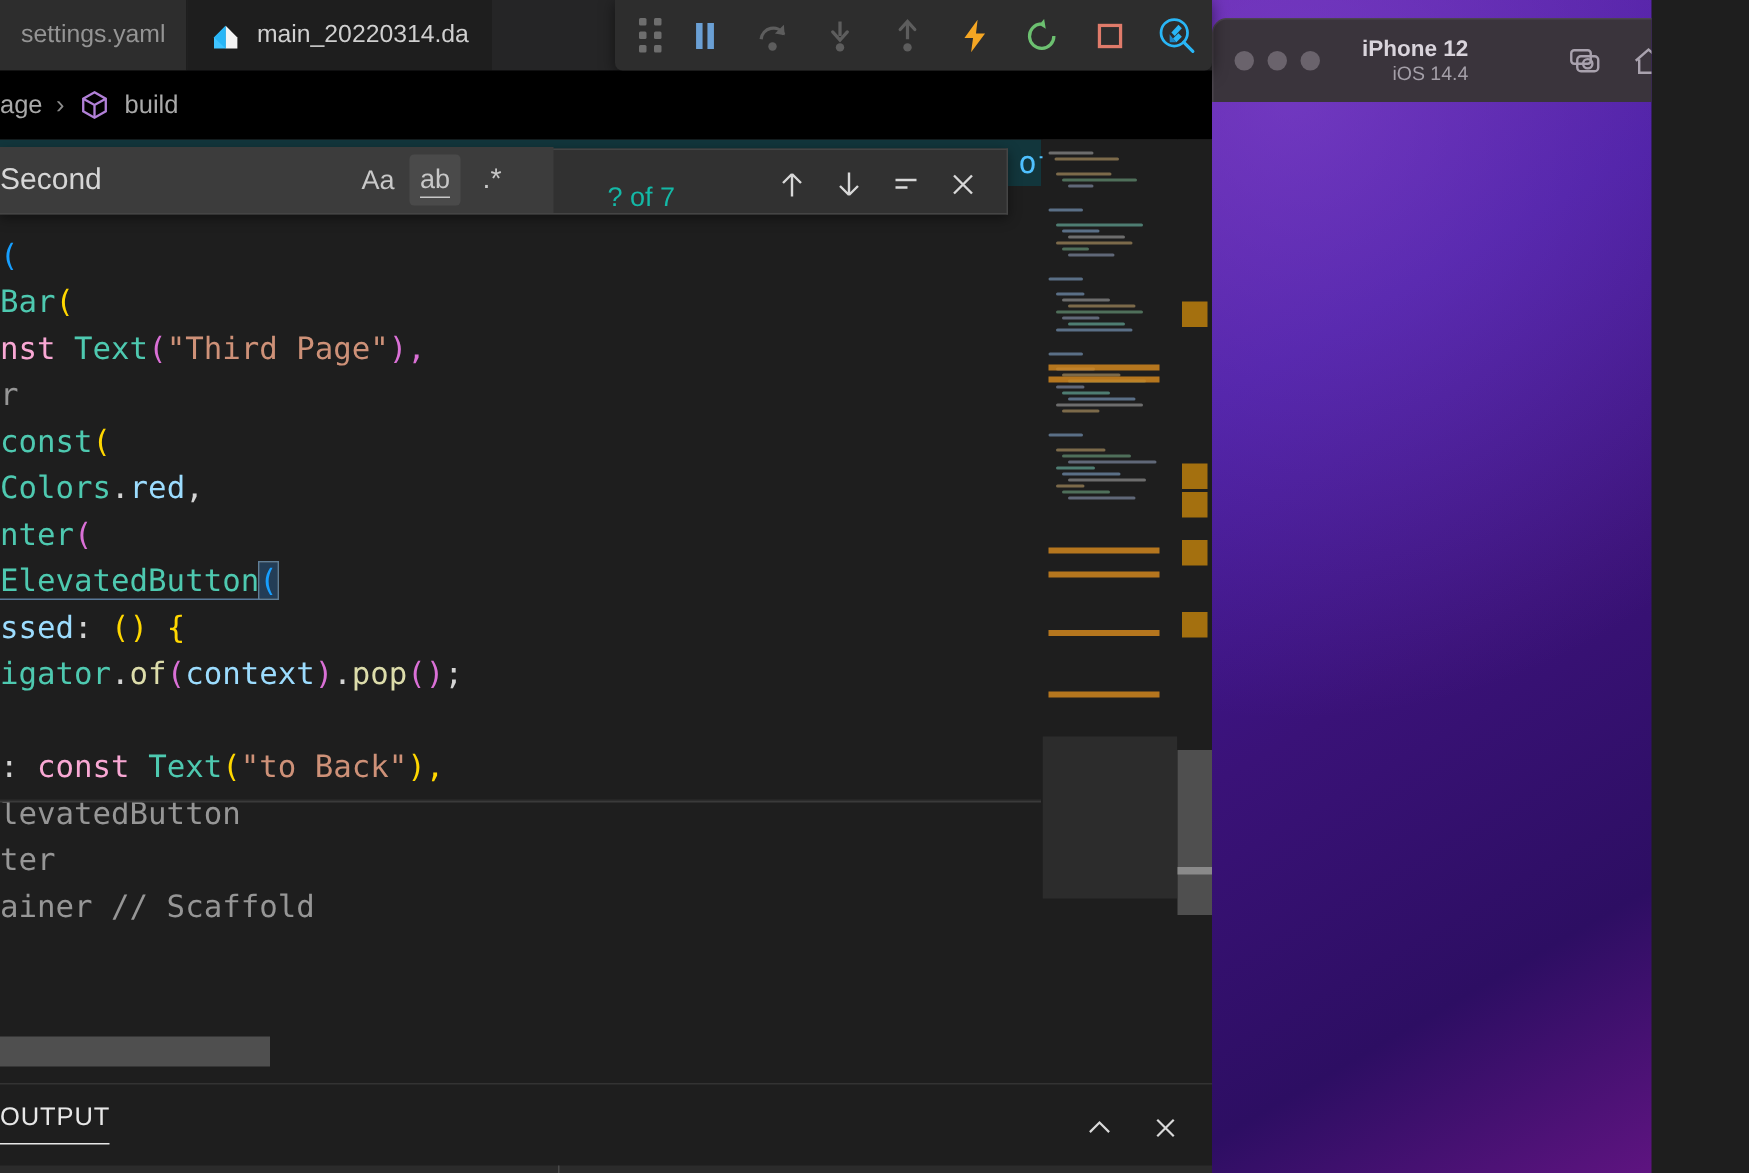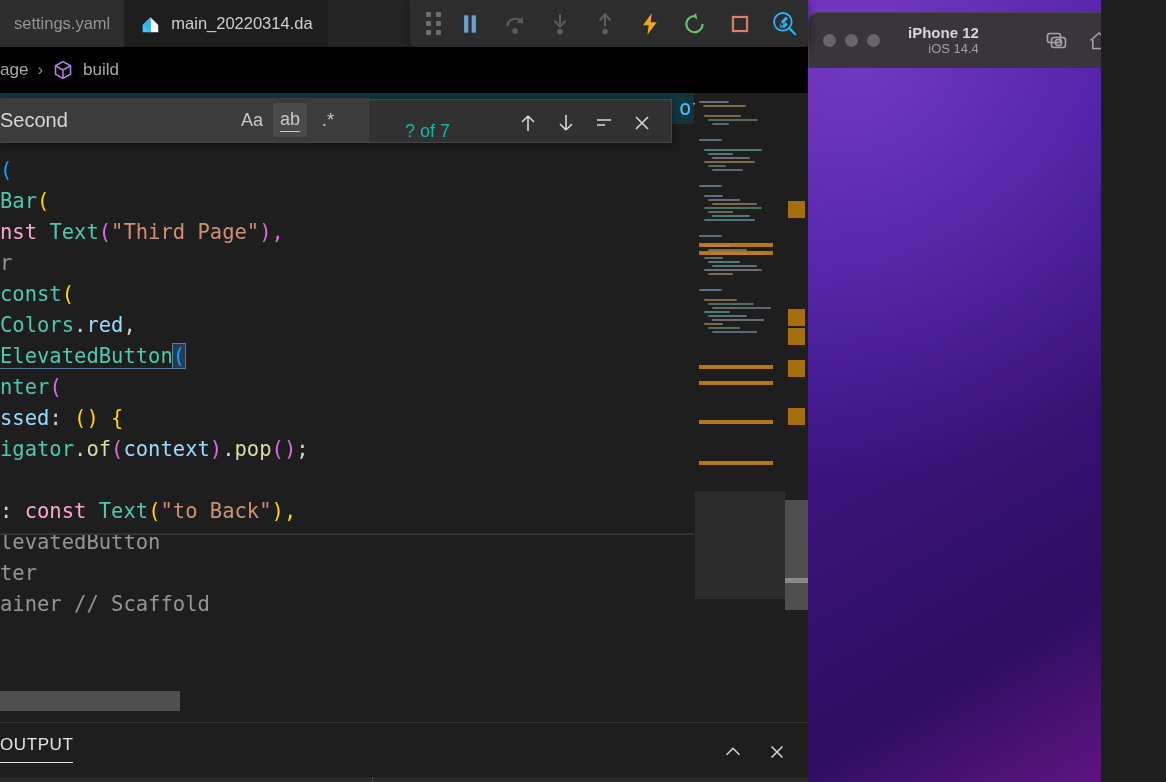--- a/index.html
+++ b/index.html
@@ -237,22 +237,22 @@
     <div id="code-area">
       <div id="code-lines">
           <div class="cline hl"><span class="t-cls">alRoute</span><span class="t-plain">.</span><span class="t-fn">of</span><span class="t-p2">(</span><span class="t-var">context</span><span class="t-p2">)</span><span class="t-plain">!</span><span class="t-plain">.</span><span class="t-var">settings</span><span class="t-plain">.</span><span class="t-var">arguments</span><span class="t-plain">;</span><span class="t-plain">     </span><span class="t-hint">The value of</span></div>
           <div class="cline"></div>
           <div class="cline"><span class="t-p3">(</span></div>
           <div class="cline"><span class="t-cls">Bar</span><span class="t-p1">(</span></div>
           <div class="cline"><span class="t-kw">nst </span><span class="t-cls">Text</span><span class="t-p2">(</span><span class="t-str">"Third Page"</span><span class="t-p2">)</span><span class="t-p2">,</span></div>
           <div class="cline"><span class="t-cmt">r</span></div>
           <div class="cline"><span class="t-cls">const</span><span class="t-p1">(</span></div>
           <div class="cline"><span class="t-cls">Colors</span><span class="t-plain">.</span><span class="t-var">red</span><span class="t-plain">,</span></div>
+          <div class="cline"><span class="t-cls">nter</span><span class="t-p2">(</span></div>
           <div class="cline"><span class="underline-occ t-cls">ElevatedButton</span><span class="sel-box t-p3">(</span></div>
-          <div class="cline"><span class="t-cls">nter</span><span class="t-p2">(</span></div>
           <div class="cline"><span class="t-var">ssed</span><span class="t-plain">: </span><span class="t-p1">()</span><span class="t-plain"> </span><span class="t-p1">{</span></div>
           <div class="cline"><span class="t-cls">igator</span><span class="t-plain">.</span><span class="t-fn">of</span><span class="t-p2">(</span><span class="t-var">context</span><span class="t-p2">)</span><span class="t-plain">.</span><span class="t-fn">pop</span><span class="t-p2">(</span><span class="t-p2">)</span><span class="t-plain">;</span></div>
           <div class="cline"></div>
           <div class="cline"><span class="t-plain">: </span><span class="t-kw">const </span><span class="t-cls">Text</span><span class="t-p1">(</span><span class="t-str">"to Back"</span><span class="t-p1">)</span><span class="t-p1">,</span></div>
           <div class="cline"><span class="t-cmt">levatedButton</span></div>
           <div class="cline"><span class="t-cmt">ter</span></div>
           <div class="cline"><span class="t-cmt">ainer // Scaffold</span></div>
         </div>
       <div class="seprow" style="position:absolute;left:0;top:440px;width:694px;"></div>
       <div class="seprow" style="position:absolute;left:0;top:441px;width:694px;background:#3a3a3a;"></div>

